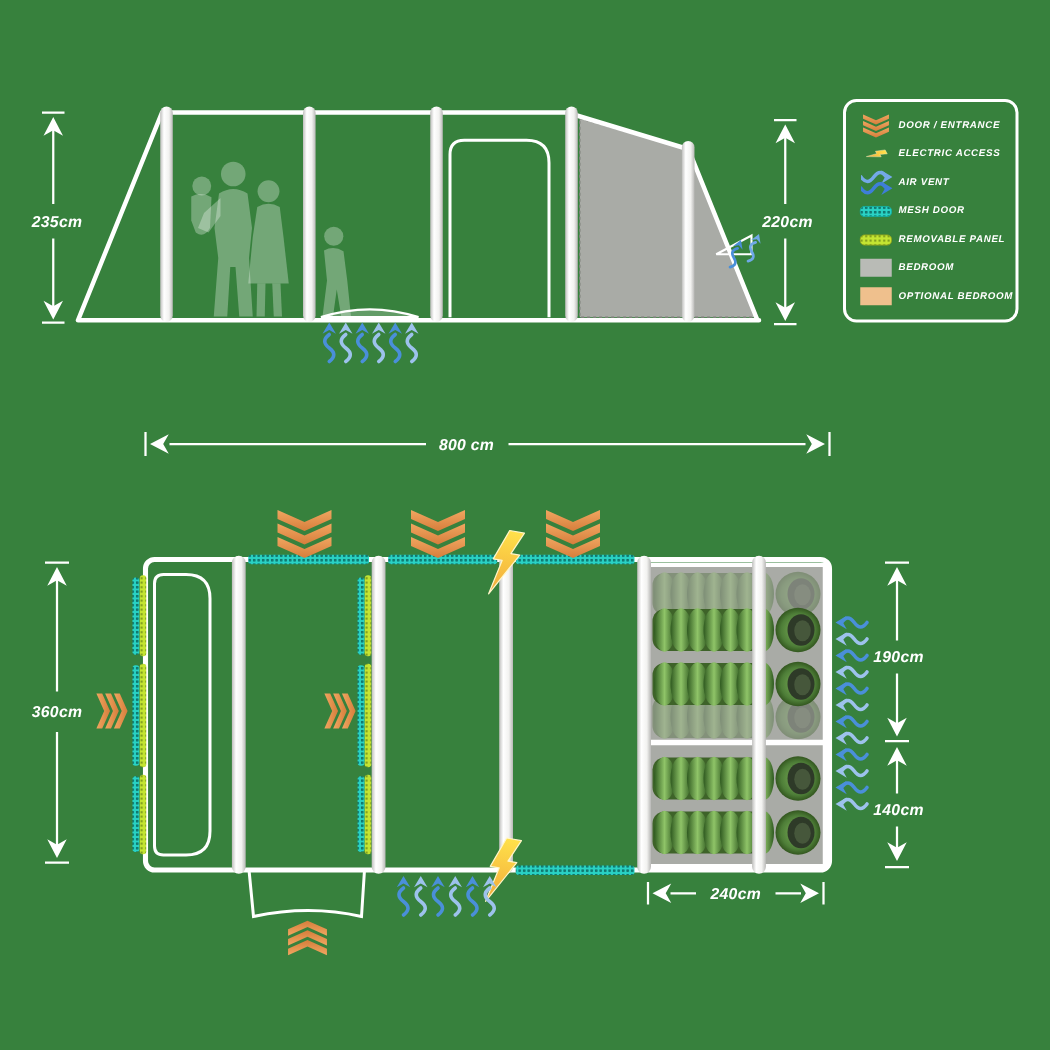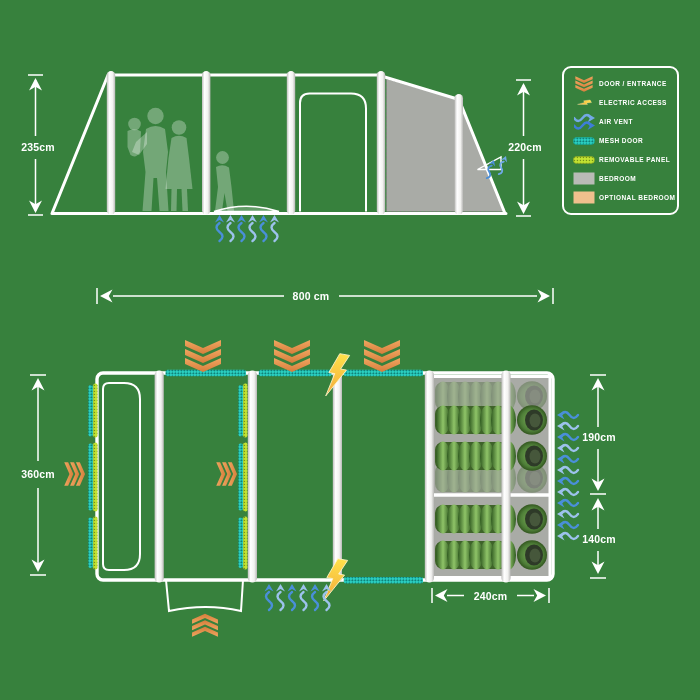--- a/index.html
+++ b/index.html
@@ -1,17 +1,17 @@
 <!DOCTYPE html>
 <html><head>
 <meta charset="utf-8">
 <style>
   html,body{margin:0;padding:0;background:#222;}
   .stage{position:relative;width:700px;height:700px;background:#37813D;overflow:hidden;
-         font-family:"Liberation Sans",sans-serif;}
+         font-family:"Liberation Sans",sans-serif;font-style:italic;}
   svg.canvas{position:absolute;left:0;top:0;}
   .dim{fill:#ffffff;font-family:"Liberation Sans",sans-serif;font-size:10.5px;font-weight:700;
        text-anchor:middle;letter-spacing:.2px;}
   .dline{stroke:#ffffff;stroke-width:1.5;fill:none;}
   .tline{stroke:#ffffff;stroke-width:3;fill:none;stroke-linejoin:round;stroke-linecap:round;}
   .legend{position:absolute;left:562px;top:66px;width:117px;height:149px;border:2px solid #fff;
           border-radius:9px;box-sizing:border-box;display:flex;flex-direction:column;
           justify-content:space-evenly;padding:5px 5px;}
   .lrow{display:flex;align-items:center;height:17px;}
   .licon{flex:0 0 30px;width:30px;display:flex;justify-content:center;align-items:center;}

